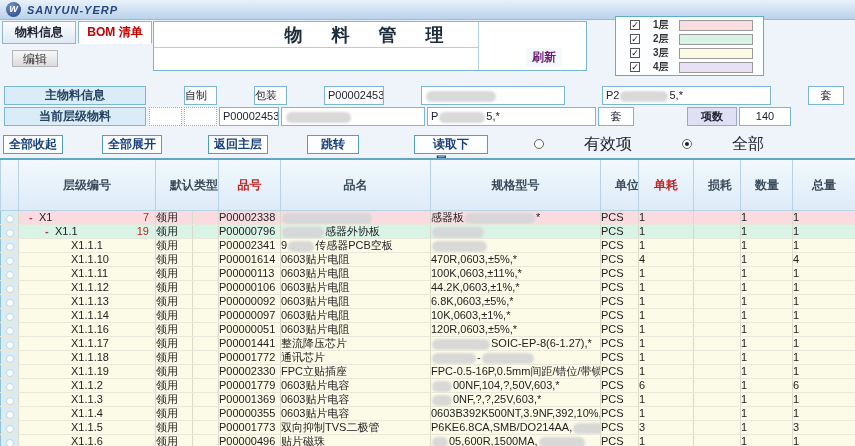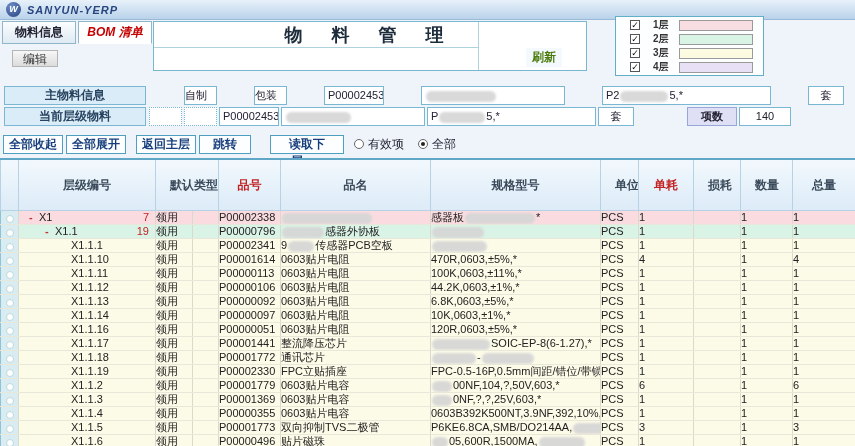--- a/index.html
+++ b/index.html
@@ -13,30 +13,30 @@
     background:radial-gradient(circle at 35% 30%,#6f8fc8,#24407e);color:#fff;
     font-size:9px;font-weight:bold;font-style:italic;text-align:center;line-height:15px;}
   .logo-text{margin-left:6px;font-size:11px;font-weight:bold;font-style:italic;
     color:#27457e;letter-spacing:1px;}
   
   .tab{position:absolute;top:21px;height:23px;box-sizing:border-box;
     border:1px solid #8fb6c9;border-bottom:1px solid #8fb6c9;
     background:linear-gradient(#fbfdfe,#dfeaf3);
     font-size:12px;font-weight:bold;color:#223;display:flex;align-items:center;justify-content:center;}
   .tab.t1{left:2px;width:74px;}
-  .tab.t2{left:78px;width:74px;background:#fff;color:#c40000;border-bottom:1px solid #fff;font-style:italic;}
+  .tab.t2{left:78px;width:74px;background:#fff;color:#c40000;border-bottom:1px solid #fff;}
   
   .title-box{position:absolute;left:153px;top:21px;width:434px;height:50px;background:#fff;
     border:1px solid #79b7cf;box-sizing:border-box;}
   .tb-title{position:absolute;left:0;top:0;width:100%;height:25px;text-align:center;
     line-height:26px;font-size:18px;font-weight:bold;color:#1d2c3c;letter-spacing:12px;}
   .tb-hline{position:absolute;left:0;top:25px;width:324px;height:1px;background:#aed3df;}
   .tb-vline{position:absolute;left:324px;top:0;bottom:0;width:1px;background:#aed3df;}
   .refresh{position:absolute;right:24px;bottom:3px;font-size:12px;font-weight:bold;
-    color:#4d7c0f;cursor:pointer;background:#f4f9fd;padding:1px 6px;}
+    color:#701a75;cursor:pointer;background:#f4f9fd;padding:1px 6px;}
   .edit-btn{position:absolute;left:12px;top:50px;width:46px;height:17px;
     background:linear-gradient(#f7f7f7,#dcdcdc);border:1px solid #b5b5b5;
     font-size:12px;color:#333;text-align:center;line-height:16px;box-sizing:border-box;}
   
   .legend{position:absolute;left:615px;top:16px;width:149px;height:60px;
     background:#fdfeff;border:1px solid #62aec6;box-sizing:border-box;
     display:flex;flex-direction:column;justify-content:space-evenly;}
   .legend-row{display:flex;align-items:center;height:12px;padding-left:14px;}
   .cbx{width:10px;height:10px;border:1px solid #555;background:#fff;font-size:9px;
     line-height:9px;text-align:center;color:#111;box-sizing:border-box;}
@@ -53,28 +53,28 @@
   .ic.dotted{border-style:dotted;}
   .i-part{width:60px;margin-right:2px;padding-left:3px;}
   .i-name{width:144px;margin-right:2px;padding-left:3px;}
   .i-spec{width:169px;margin-right:2px;padding-left:3px;}
   .i-unit{width:36px;text-align:center;}
   .i-dashed{width:207px;margin-left:6px;border:1px dashed #7fc0d4;background:transparent;box-sizing:border-box;}
   .i-countlabel{width:50px;margin-left:53px;background:#dfe0f5;border:1px solid #98a6d8;
     text-align:center;font-weight:bold;}
   .i-countval{width:52px;margin-left:2px;text-align:center;}
   
-  .toolbar{position:absolute;left:3px;top:133px;height:22px;display:flex;align-items:center;}
+  .toolbar{position:absolute;left:3px;top:133px;height:22px;display:flex;align-items:center;gap:36px;}
   .tbtn{height:19px;line-height:17px;padding:0 5px;background:#fdfeff;border:1px solid #4f9fc0;
     color:#173e7c;font-weight:bold;font-size:12px;box-sizing:border-box;cursor:pointer;}
   .radio{width:10px;height:10px;border:1px solid #666;border-radius:50%;background:#fff;
     position:relative;margin-right:4px;box-sizing:border-box;}
   .radio.sel::after{content:"";position:absolute;left:2px;top:2px;right:2px;bottom:2px;
     background:#222;border-radius:50%;}
-  .radio-label{font-size:12px;color:#223;margin-right:14px;}
+  .radio-label{font-size:16px;color:#223;margin-right:14px;}
   
   table.grid{position:absolute;left:0;top:158px;width:855px;height:288px;
     border-collapse:collapse;table-layout:fixed;background:#fff;font-size:11px;color:#222;
     border:1px solid #8fc2d6;}
   table.grid th{background:linear-gradient(#f2f8fd,#dcebf7);border:1px solid #b7d2e4;
     border-top:2px solid #5fa7c5;font-size:12px;color:#3a4a5a;font-weight:bold;height:22px;
     padding:14px;overflow:hidden;white-space:nowrap;}
   table.grid th.red{color:#c22222;}
   table.grid td{border-right:1px solid #d9d9cc;border-bottom:1px solid #e7e7da;
     padding:0;overflow:hidden;white-space:nowrap;height:13px;line-height:13px;}

